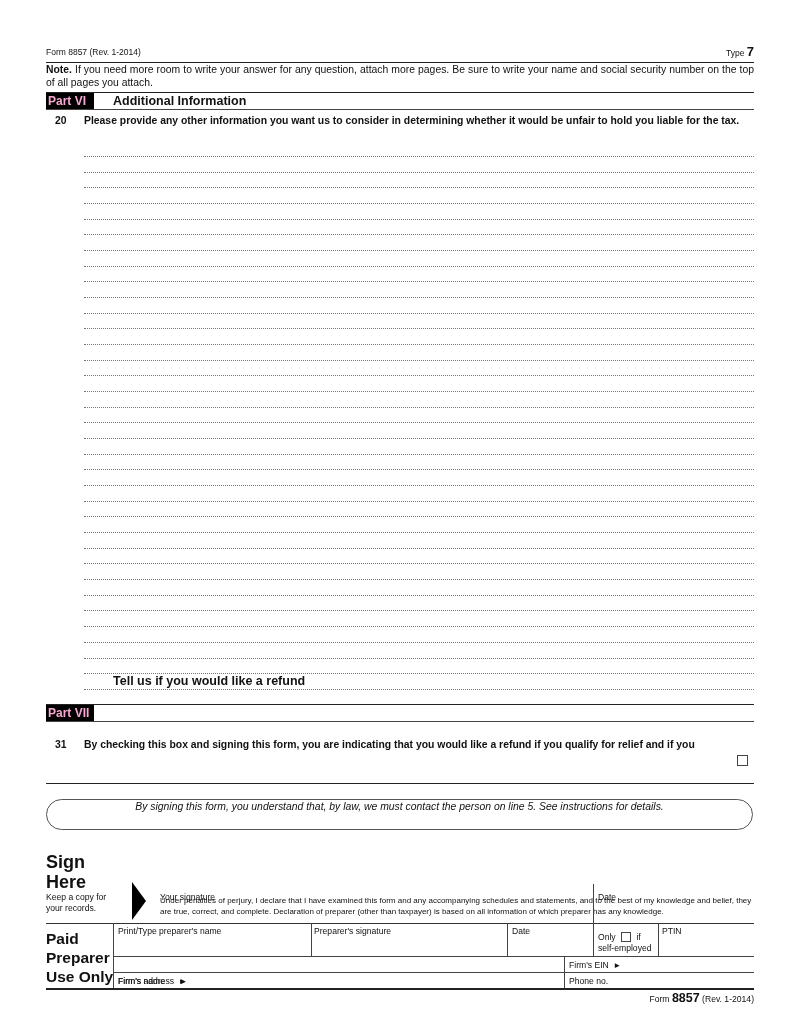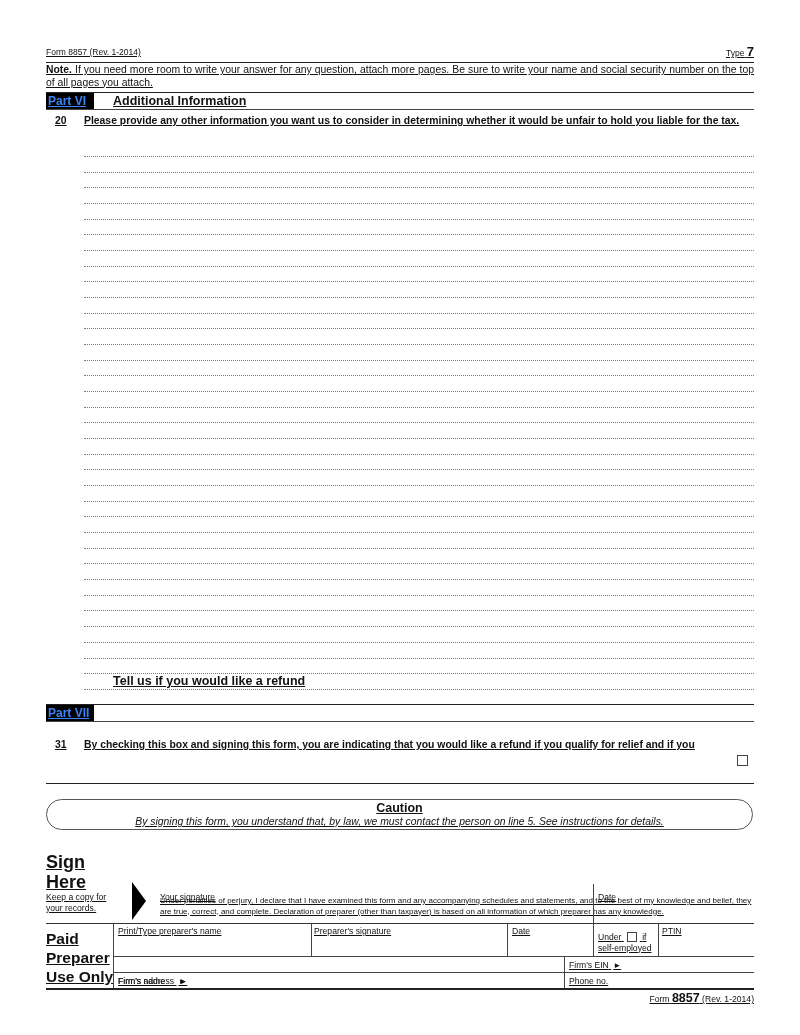--- a/index.html
+++ b/index.html
@@ -1,30 +1,30 @@
 <!DOCTYPE html>
 <html><head>
 <meta charset="utf-8">
 <style>
   html, body { margin: 0; padding: 0; background: #ffffff; }
   body { width: 800px; height: 1035px; position: relative; overflow: hidden;
          font-family: "Liberation Sans", sans-serif; color: #111; }
-  .abs { position: absolute; text-decoration: underline; }
+  .abs { position: absolute; }
 
   .hdr-left { left: 46px; top: 47px; font-size: 8.5px; }
   .hdr-right { right: 46px; top: 44px; font-size: 8.5px; }
   .hdr-right b { font-size: 13px; font-weight: bold; }
   .rule-top { left: 46px; top: 62px; width: 708px; height: 0; border-top: 1.5px solid #222; }
 
   .note { left: 46px; top: 64px; width: 708px; font-size: 10.4px; line-height: 12.5px; text-align: justify; }
   .note b { font-weight: bold; }
 
   .part-rule { left: 46px; width: 708px; border-top: 1.5px solid #222; }
   .part-bottom { left: 46px; width: 708px; border-top: 1px solid #444; }
-  .part-tag { left: 46px; height: 16px; width: 48px; background: #000; color: #3b82f6;
+  .part-tag { left: 46px; height: 16px; width: 48px; background: #000; color: #f9a8d4;
               font-weight: bold; font-size: 12px; line-height: 16px; padding-left: 2px; box-sizing: border-box; }
   .part-title { left: 113px; font-weight: bold; font-size: 12.5px; line-height: 16px; }
 
   .line-num { left: 55px; font-weight: bold; font-size: 10.4px; }
   .line-text { left: 84px; width: 670px; font-weight: bold; font-size: 10.4px; line-height: 12.5px; }
 
   .write-lines { left: 84px; top: 156px; width: 670px; }
   .write-line { height: 15.68px; border-top: 1px dotted #777; box-sizing: border-box; }
 
   .dots { letter-spacing: 10px; font-weight: normal; color: #333; }
@@ -116,21 +116,20 @@
 <div class="abs part-bottom" style="top:721px;"></div>
 
 <div class="abs line-num" style="top:739px;">31</div>
 <div class="abs line-text" style="top:739px;">
   <div>By checking this box and signing this form, you are indicating that you would like a refund if you qualify for relief and if you</div>
 </div>
 <div class="abs checkbox" style="left:737px; top:755px;"></div>
 <div class="abs part-rule" style="top:783px; border-top-width:1.5px;"></div>
 
 <div class="abs caution-box">
-  <div class="caution-title">Caution</div>
   <div class="caution-text">By signing this form, you understand that, by law, we must contact the person on line 5. See instructions for details.</div>
 </div>
 
 <div class="abs sign-big" style="top:852px;">
   <div>Sign</div>
   <div>Here</div>
 </div>
 <div class="abs small" style="left:46px; top:892px; width:62px;">Keep a copy for your records.</div>
 <div class="abs penalty">Under penalties of perjury, I declare that I have examined this form and any accompanying schedules and statements, and to the best of my knowledge and belief, they are true, correct, and complete. Declaration of preparer (other than taxpayer) is based on all information of which preparer has any knowledge.</div>
 <div class="abs arrow"></div>
@@ -157,21 +156,21 @@
 <div class="abs cell-label" style="left:314px; top:926px; width:190px; height:29px;">
   <span>Preparer's signature</span>
 </div>
 <div class="abs vline" style="left:507px; top:923px; height:33px;"></div>
 <div class="abs cell-label" style="left:512px; top:926px; width:78px; height:29px;">
   <span>Date</span>
 </div>
 <div class="abs vline" style="left:593px; top:923px; height:33px;"></div>
 <div class="abs cell-label" style="left:598px; top:932px; width:60px;">
   <div>
-    <span>Under</span>
+    <span>Only</span>
     <span class="checkbox" style="display:inline-block; width:10px; height:10px; vertical-align:-2px; margin:0 3px;"></span>
     <span>if</span>
   </div>
   <div>self-employed</div>
 </div>
 <div class="abs vline" style="left:658px; top:923px; height:33px;"></div>
 <div class="abs cell-label" style="left:662px; top:926px; width:90px; height:29px;">
   <span>PTIN</span>
 </div>
 <div class="abs hline" style="left:113px; top:956px; width:641px;"></div>

